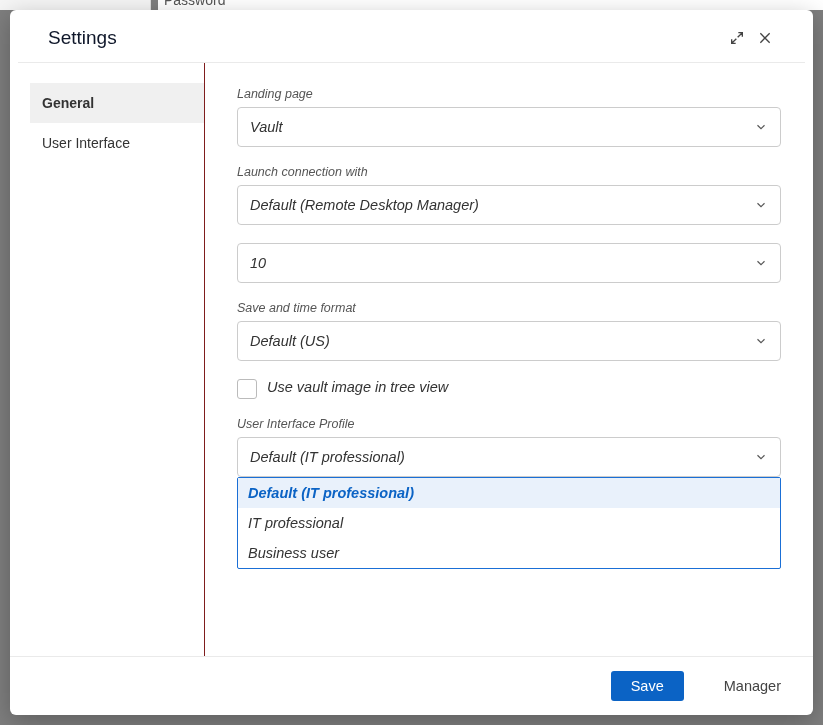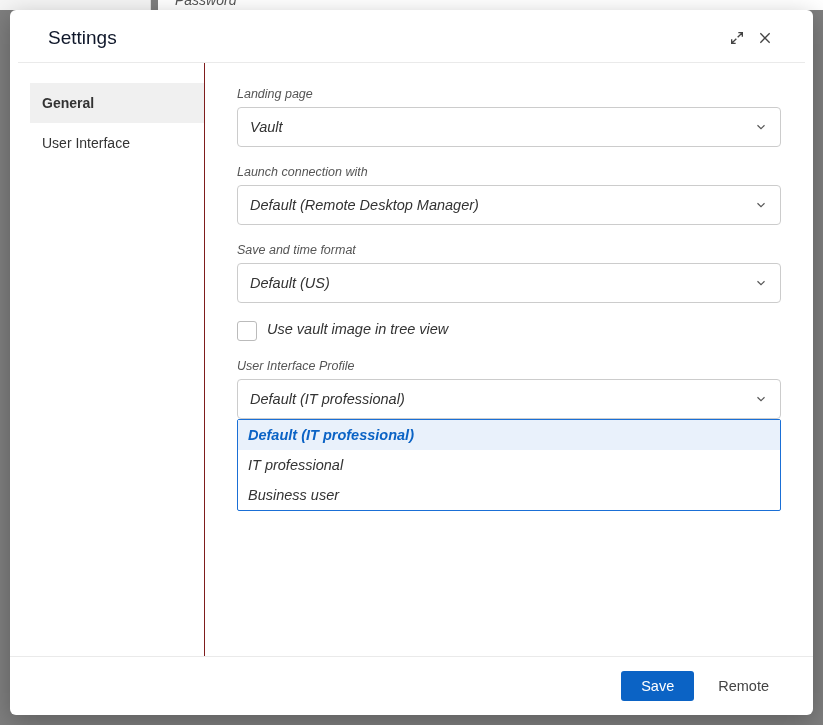--- a/index.html
+++ b/index.html
@@ -18,24 +18,23 @@
   }
   .bg-hint {
     position: absolute;
     top: 0px;
     left: 158px;
     color: #555;
     font-size: 14px;
     background: #fff;
     width: 665px;
     height: 10px;
-    padding: 0 17px;
+    padding: 0 6px;
     line-height: 0px;
     box-sizing: border-box;
-    font-style: italic;
   }
   .bg-sidebar {
     position: absolute;
     top: 0;
     left: 0;
     width: 150px;
     height: 10px;
     background: #f5f5f5;
     border-right: 1px solid #ddd;
   }
@@ -172,24 +171,24 @@
     cursor: pointer;
   }
   .dropdown-option.selected {
     background: #e9f1fb;
     color: #0b63c5;
     font-weight: 600;
   }
 
   .modal-footer {
     border-top: 1px solid #eaeaea;
-    padding: 14px 24px;
+    padding: 14px 12px;
     display: flex;
     justify-content: flex-end;
-    gap: 4px;
+    gap: 20px;
     align-items:center;
   }
   .btn {
     padding: 7px 20px;
     font-size: 14.5px;
     border-radius: 3px;
     cursor: pointer;
   }
   .btn-primary {
     background: #0b63c5;
@@ -251,20 +250,28 @@
           <span class="val">Default (Remote Desktop Manager)</span>
           <span class="chev">
             <svg viewBox="0 0 24 24" fill="none" stroke="currentColor" stroke-width="2">
                 <path d="M6 9l6 6 6-6"></path>
               </svg>
           </span>
         </div>
       </div>
 
       <div class="field-group">
+        <div class="select-box">
+          <span class="val">10</span>
+          <span class="chev">
+            <svg viewBox="0 0 24 24" fill="none" stroke="currentColor" stroke-width="2">
+                <path d="M6 9l6 6 6-6"></path>
+              </svg>
+          </span>
+        </div>
       </div>
 
       <div class="field-group">
         <div class="field-label">Save and time format</div>
         <div class="select-box">
           <span class="val">Default (US)</span>
           <span class="chev">
             <svg viewBox="0 0 24 24" fill="none" stroke="currentColor" stroke-width="2">
                 <path d="M6 9l6 6 6-6"></path>
               </svg>
@@ -292,16 +299,16 @@
           <div class="dropdown-option">IT professional</div>
           <div class="dropdown-option">Business user</div>
         </div>
       </div>
 
     </div>
   </div>
 
   <div class="modal-footer">
     <div class="btn btn-primary">Save</div>
-    <div class="btn btn-secondary">Remote</div>
+    <div class="btn btn-secondary">Manager</div>
   </div>
 
 </div>
 
 </body></html>

